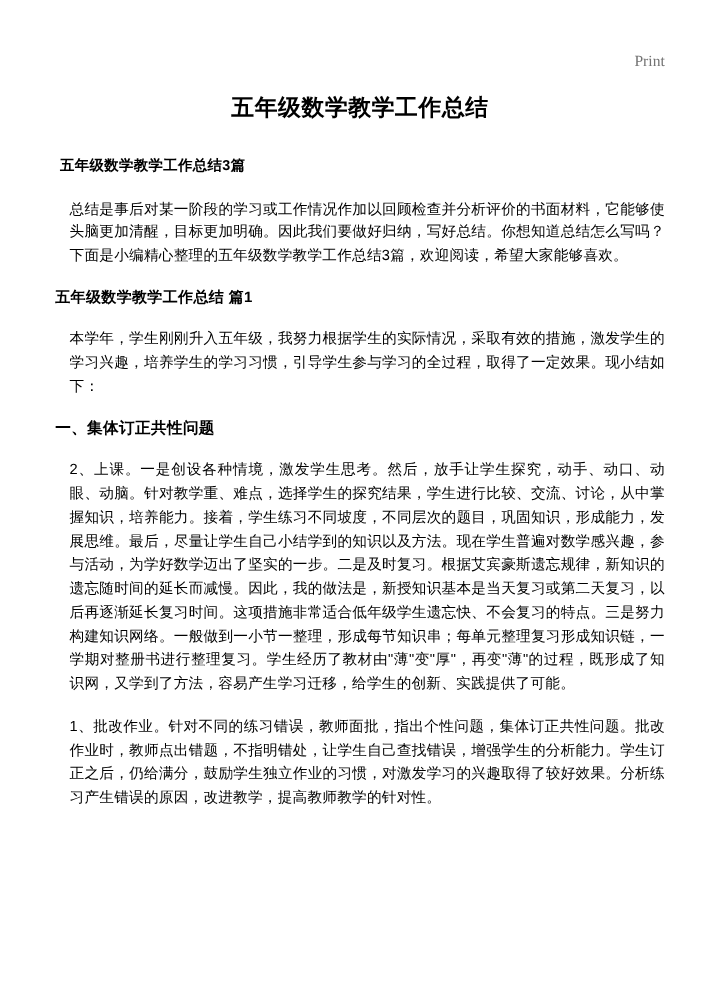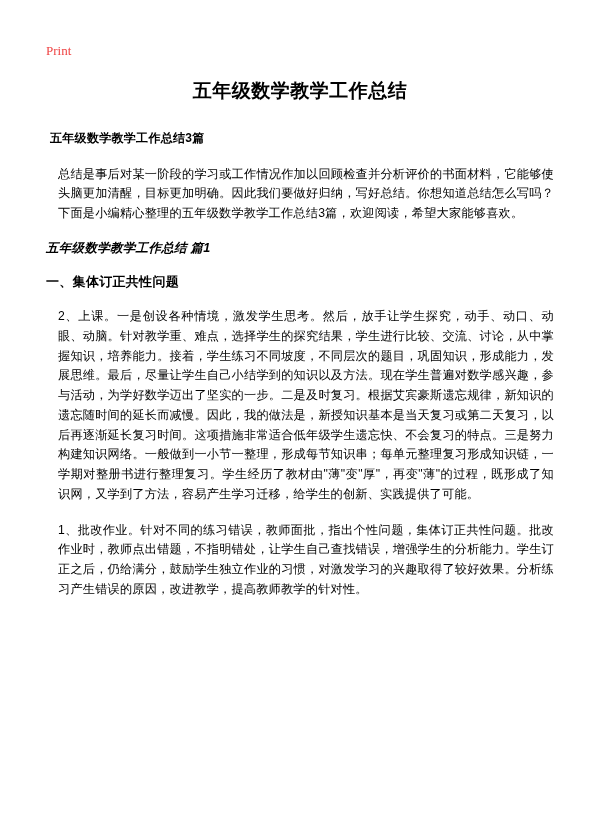--- a/index.html
+++ b/index.html
@@ -18,22 +18,23 @@
     position: relative;
     width: 600px;
     height: 828px;
     box-sizing: border-box;
     padding: 44px 46px 0 46px;
   }
   .print-label {
     font-family: "Liberation Serif", serif;
     font-size: 13px;
     line-height: 1;
-    color: #ef4444;
+    color: #737373;
     margin: 0 0 22px 0;
+    text-align: right;
   }
   .doc-title {
     text-align: center;
     font-size: 19px;
     font-weight: bold;
     letter-spacing: 0.5px;
     margin: 0 0 26px 0;
     line-height: 1.3;
   }
   .subtitle {
@@ -53,38 +54,38 @@
     font-size: 13px;
     font-weight: bold;
     margin: 0 0 16px 0;
     letter-spacing: 0.3px;
   }
   h3.sub-heading {
     font-size: 12.5px;
     font-weight: bold;
     margin: 0 0 16px 0;
     letter-spacing: 0.3px;
-    font-style: italic;
   }
 </style>
 </head>
 <body>
 
 <div class="page">
 
   <div class="print-label">Print</div>
 
   <h1 class="doc-title">五年级数学教学工作总结</h1>
 
   <div class="subtitle">五年级数学教学工作总结3篇</div>
 
   <p class="body-text">总结是事后对某一阶段的学习或工作情况作加以回顾检查并分析评价的书面材料，它能够使头脑更加清醒，目标更加明确。因此我们要做好归纳，写好总结。你想知道总结怎么写吗？下面是小编精心整理的五年级数学教学工作总结3篇，欢迎阅读，希望大家能够喜欢。</p>
 
   <h3 class="sub-heading">五年级数学教学工作总结 篇1</h3>
 
+  <p class="body-text">本学年，学生刚刚升入五年级，我努力根据学生的实际情况，采取有效的措施，激发学生的学习兴趣，培养学生的学习习惯，引导学生参与学习的全过程，取得了一定效果。现小结如下：</p>
 
   <h2 class="section-heading">一、集体订正共性问题</h2>
 
 
   <p class="body-text">2、上课。一是创设各种情境，激发学生思考。然后，放手让学生探究，动手、动口、动眼、动脑。针对教学重、难点，选择学生的探究结果，学生进行比较、交流、讨论，从中掌握知识，培养能力。接着，学生练习不同坡度，不同层次的题目，巩固知识，形成能力，发展思维。最后，尽量让学生自己小结学到的知识以及方法。现在学生普遍对数学感兴趣，参与活动，为学好数学迈出了坚实的一步。二是及时复习。根据艾宾豪斯遗忘规律，新知识的遗忘随时间的延长而减慢。因此，我的做法是，新授知识基本是当天复习或第二天复习，以后再逐渐延长复习时间。这项措施非常适合低年级学生遗忘快、不会复习的特点。三是努力构建知识网络。一般做到一小节一整理，形成每节知识串；每单元整理复习形成知识链，一学期对整册书进行整理复习。学生经历了教材由"薄"变"厚"，再变"薄"的过程，既形成了知识网，又学到了方法，容易产生学习迁移，给学生的创新、实践提供了可能。</p>
 
   <p class="body-text">1、批改作业。针对不同的练习错误，教师面批，指出个性问题，集体订正共性问题。批改作业时，教师点出错题，不指明错处，让学生自己查找错误，增强学生的分析能力。学生订正之后，仍给满分，鼓励学生独立作业的习惯，对激发学习的兴趣取得了较好效果。分析练习产生错误的原因，改进教学，提高教师教学的针对性。</p>
 
 </div>
 

